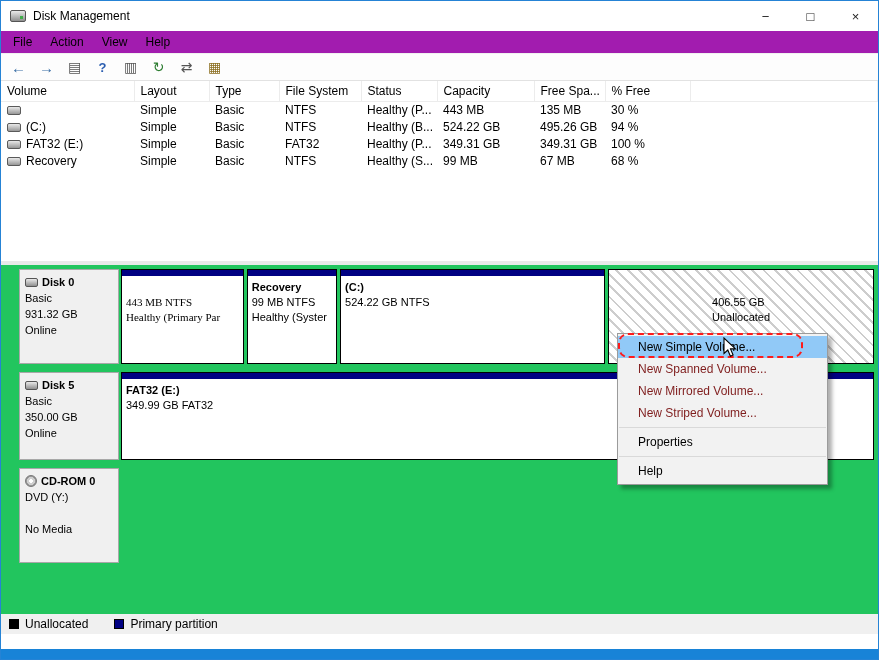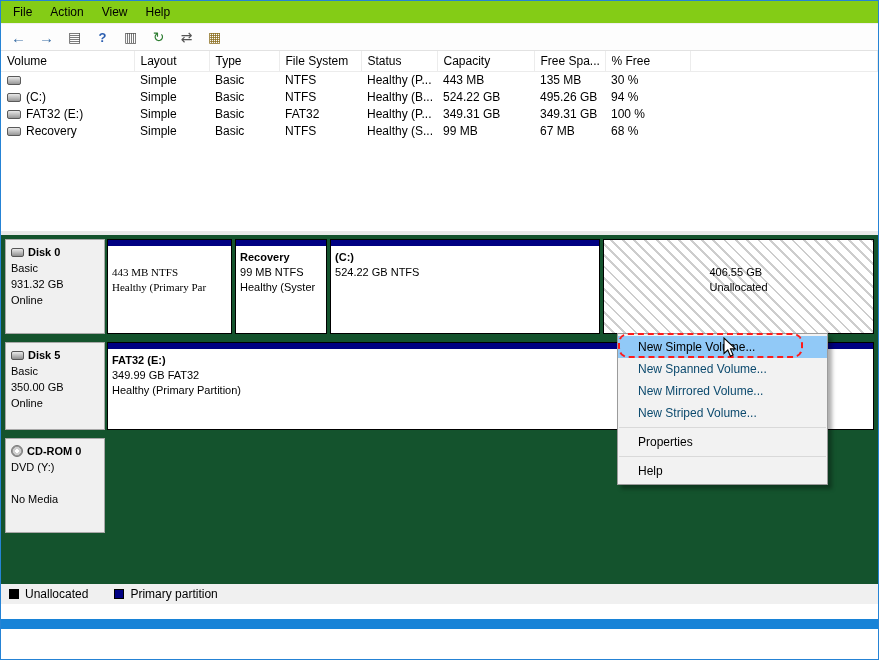--- a/index.html
+++ b/index.html
@@ -9,42 +9,42 @@
 
   
   .titlebar { height:30px; display:flex; align-items:center; padding-left:9px; font-size:12px; background:#fff; }
   .app-icon { width:16px; height:12px; background:linear-gradient(#e9e9e9,#8f8f8f); border:1px solid #555; border-radius:2px; position:relative; }
   .app-icon::after { content:""; position:absolute; right:2px; bottom:2px; width:3px; height:3px; background:#3fae49; }
   .titlebar .title { margin-left:7px; }
   .tb-spacer { flex:1; }
   .win-btn { width:45px; height:30px; display:flex; align-items:center; justify-content:center; font-size:13px; color:#222; }
 
   
-  .menubar { height:22px; display:flex; align-items:center; font-size:12px; padding-left:3px; background:#84cc16; }
+  .menubar { height:22px; display:flex; align-items:center; font-size:12px; padding-left:3px; background:#a21caf; }
   .menu-item { padding:2px 9px; }
 
   
   .toolbar { height:28px; display:flex; align-items:center; padding-left:7px; gap:7px; border-top:1px solid #f0f0f0; border-bottom:1px solid #e2e2e2; background:#fdfdfd; }
   .tool-btn { width:21px; height:21px; display:flex; align-items:center; justify-content:center; font-size:14px; color:#555; }
   .tool-btn.c-nav { color:#3a6ea5; font-size:15px; }
   .tool-btn.c-help { color:#2a5db0; font-weight:bold; font-size:13px; }
   .tool-btn.c-green { color:#2e7d32; }
   .tool-btn.c-gold { color:#8a6d1e; }
 
   
   .volume-pane { height:180px; overflow:hidden; background:#fff; }
   table.vol { border-collapse:collapse; width:100%; table-layout:fixed; }
   table.vol th { font-weight:normal; text-align:left; padding:2px 6px; border-right:1px solid #ececec; border-bottom:1px solid #ececec; font-size:12px; height:20px; white-space:nowrap; overflow:hidden; }
   table.vol td { padding:1px 6px; font-size:12px; height:17px; white-space:nowrap; overflow:hidden; }
   .drive-icon { display:inline-block; width:14px; height:9px; background:linear-gradient(#e9e9e9,#979797); border:1px solid #5a5a5a; border-radius:2px; margin-right:5px; vertical-align:-1px; }
 
   .splitter { height:4px; background:#e9e9e9; }
 
   
-  .graphic-pane { height:349px; padding:4px 4px 0 4px; background:#14532d; }
+  .graphic-pane { height:349px; padding:4px 4px 0 18px; background:#22c55e; }
   .disk-row { display:flex; margin-bottom:8px; }
   .disk-row.h95 { height:95px; }
   .disk-row.h88 { height:88px; }
   .disk-panel { width:100px; flex:none; background:#f0f0f0; border:1px solid #a8a8a8; padding:4px 5px; font-size:11px; line-height:16px; }
   .disk-name { font-weight:bold; display:flex; align-items:center; gap:4px; white-space:nowrap; overflow:hidden; }
   .disk-mini-icon { width:13px; height:9px; flex:none; background:linear-gradient(#e9e9e9,#8f8f8f); border:1px solid #555; border-radius:2px; }
   .cd-mini-icon { width:12px; height:12px; flex:none; border-radius:50%; border:1px solid #777;
     background:radial-gradient(circle, #ffffff 0 2px, #cfcfcf 2px 4px, #9a9a9a 4px); }
   .info-line { min-height:16px; white-space:nowrap; overflow:hidden; }
   .parts { flex:1; display:flex; gap:3px; margin-left:2px; }
@@ -60,32 +60,40 @@
   .legend { height:20px; background:#f0f0f0; display:flex; align-items:center; gap:26px; padding-left:8px; font-size:12px; }
   .legend-item { display:flex; align-items:center; gap:6px; }
   .swatch { width:10px; height:10px; border:1px solid #000; flex:none; }
   .spacer-bottom { height:15px; background:#fff; }
   .bottom-bar { height:10px; background:#1883d7; }
 
   
   .context-menu { position:absolute; left:616px; top:332px; width:211px; background:#f2f2f2; border:1px solid #9b9b9b; box-shadow:4px 4px 4px rgba(0,0,0,0.32); padding:2px 0; z-index:10; font-size:12px; }
   .cm-item { height:22px; line-height:22px; padding-left:20px; white-space:nowrap; overflow:hidden; }
   .cm-item.highlighted { background:#91c9f7; }
-  .cm-item.disabled { color:#0c4a6e; }
+  .cm-item.disabled { color:#7f1d1d; }
   .cm-sep { height:1px; background:#d9d9d9; margin:3px 1px; }
 
   
   .red-box { position:absolute; left:617px; top:332px; width:185px; height:25px; border:2px dashed #ff1a1a; border-radius:10px; z-index:12; pointer-events:none; }
   .cursor { position:absolute; left:722px; top:336px; z-index:13; pointer-events:none; }
 </style>
 </head>
 <body>
 
 <div class="window">
 
+  <div class="titlebar">
+    <span class="app-icon"></span>
+    <span class="title">Disk Management</span>
+    <span class="tb-spacer"></span>
+    <div class="win-btn">−</div>
+    <div class="win-btn">□</div>
+    <div class="win-btn">×</div>
+  </div>
 
   <div class="menubar">
     <span class="menu-item">File</span>
     <span class="menu-item">Action</span>
     <span class="menu-item">View</span>
     <span class="menu-item">Help</span>
   </div>
 
   <div class="toolbar">
     <span class="tool-btn c-nav">←</span>
@@ -229,21 +237,20 @@
         <div class="info-line">Basic</div>
         <div class="info-line">350.00 GB</div>
         <div class="info-line">Online</div>
       </div>
       <div class="parts">
         <div class="part wfill">
           <div class="bar" style="background-color: rgb(0, 0, 130);"></div>
           <div class="content">
             <div class="pline p-label">FAT32 (E:)</div>
             <div class="pline">349.99 GB FAT32</div>
-            <div class="pline">Healthy (Primary Partition)</div>
           </div>
         </div>
       </div>
     </div>
 
     <div class="disk-row h95">
       <div class="disk-panel">
         <div class="disk-name">
             <span class="cd-mini-icon"></span>
             <span>CD-ROM 0</span>

